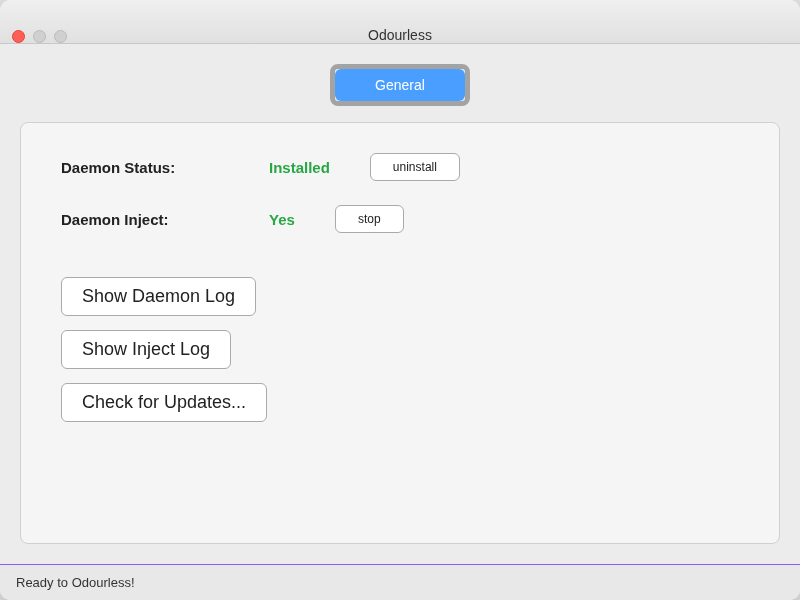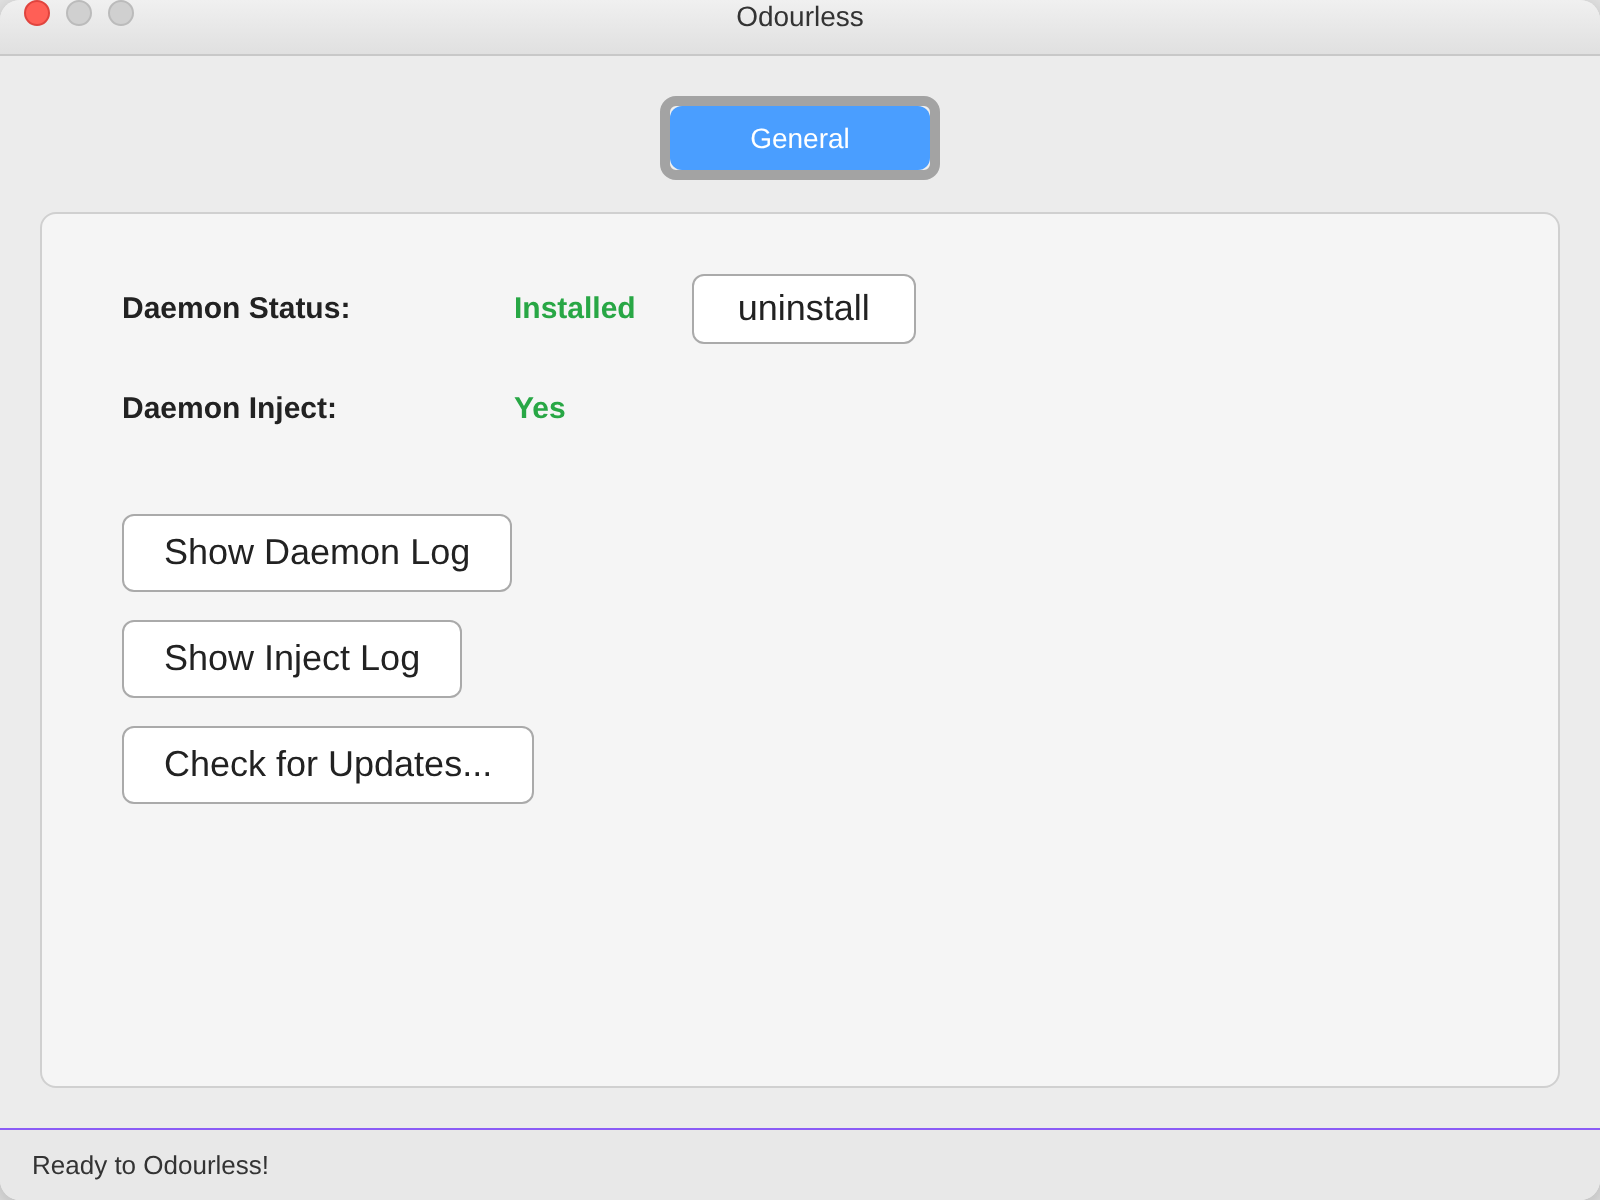--- a/index.html
+++ b/index.html
@@ -21,25 +21,25 @@
       width: 800px;
       height: 600px;
       background: #ececec;
       border-radius: 10px;
       display: flex;
       flex-direction: column;
       box-shadow: 0 4px 20px rgba(0,0,0,0.3);
     }
 
     .title-bar {
-      height: 28px;
+      height: 44px;
       background: linear-gradient(to bottom, #f0f0f0, #e0e0e0);
       border-radius: 10px 10px 0 0;
       display: flex;
-      align-items: flex-start;
+      align-items: flex-end;
       justify-content: center;
       position: relative;
       border-bottom: 1px solid #c8c8c8;
     }
 
     .traffic-lights {
       position: absolute;
       left: 12px;
       display: flex;
       gap: 8px;
@@ -125,41 +125,41 @@
       padding: 30px 40px;
       display: flex;
       flex-direction: column;
       gap: 0;
     }
 
     .status-row {
       display: flex;
       align-items: center;
       margin-bottom: 24px;
-      gap: 16px;
+      gap: 28px;
     }
 
     .status-label {
       font-size: 15px;
       font-weight: 600;
       color: #222;
       min-width: 180px;
     }
 
     .status-value {
       font-size: 15px;
       font-weight: 600;
       color: #28a745;
       margin-right: 12px;
       text-align: center;
     }
 
     .action-btn {
       padding: 6px 22px;
-      font-size: 18px;
+      font-size: 12px;
       background: white;
       border: 1.5px solid #aaa;
       border-radius: 6px;
       cursor: pointer;
       color: #222;
       outline: none;
       text-align: center;
     }
 
     .divider-space {
@@ -220,20 +220,21 @@
 
       <div class="status-row">
         <span class="status-label">Daemon Status:</span>
         <span class="status-value">Installed</span>
         <button class="action-btn">uninstall</button>
       </div>
 
       <div class="status-row">
         <span class="status-label">Daemon Inject:</span>
         <span class="status-value">Yes</span>
+        <button class="action-btn">stop</button>
       </div>
 
       <div class="divider-space"></div>
 
       <button class="log-btn">Show Daemon Log</button>
       <button class="log-btn">Show Inject Log</button>
       <button class="log-btn">Check for Updates...</button>
 
     </div>
 

